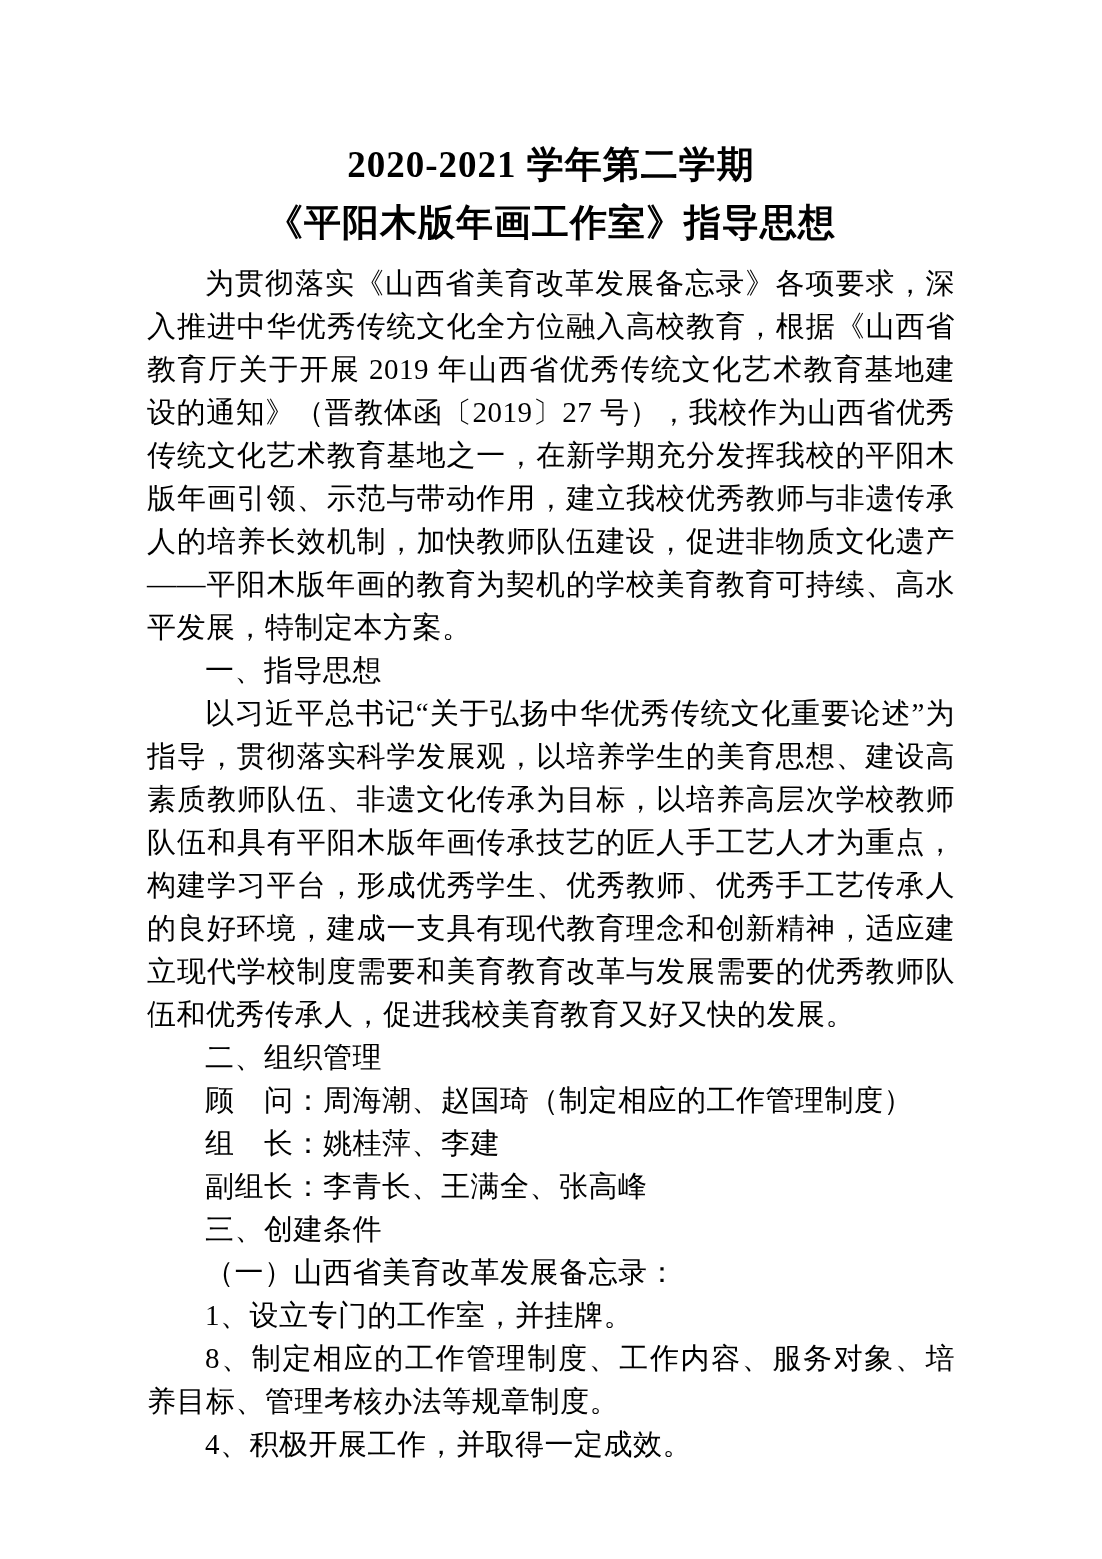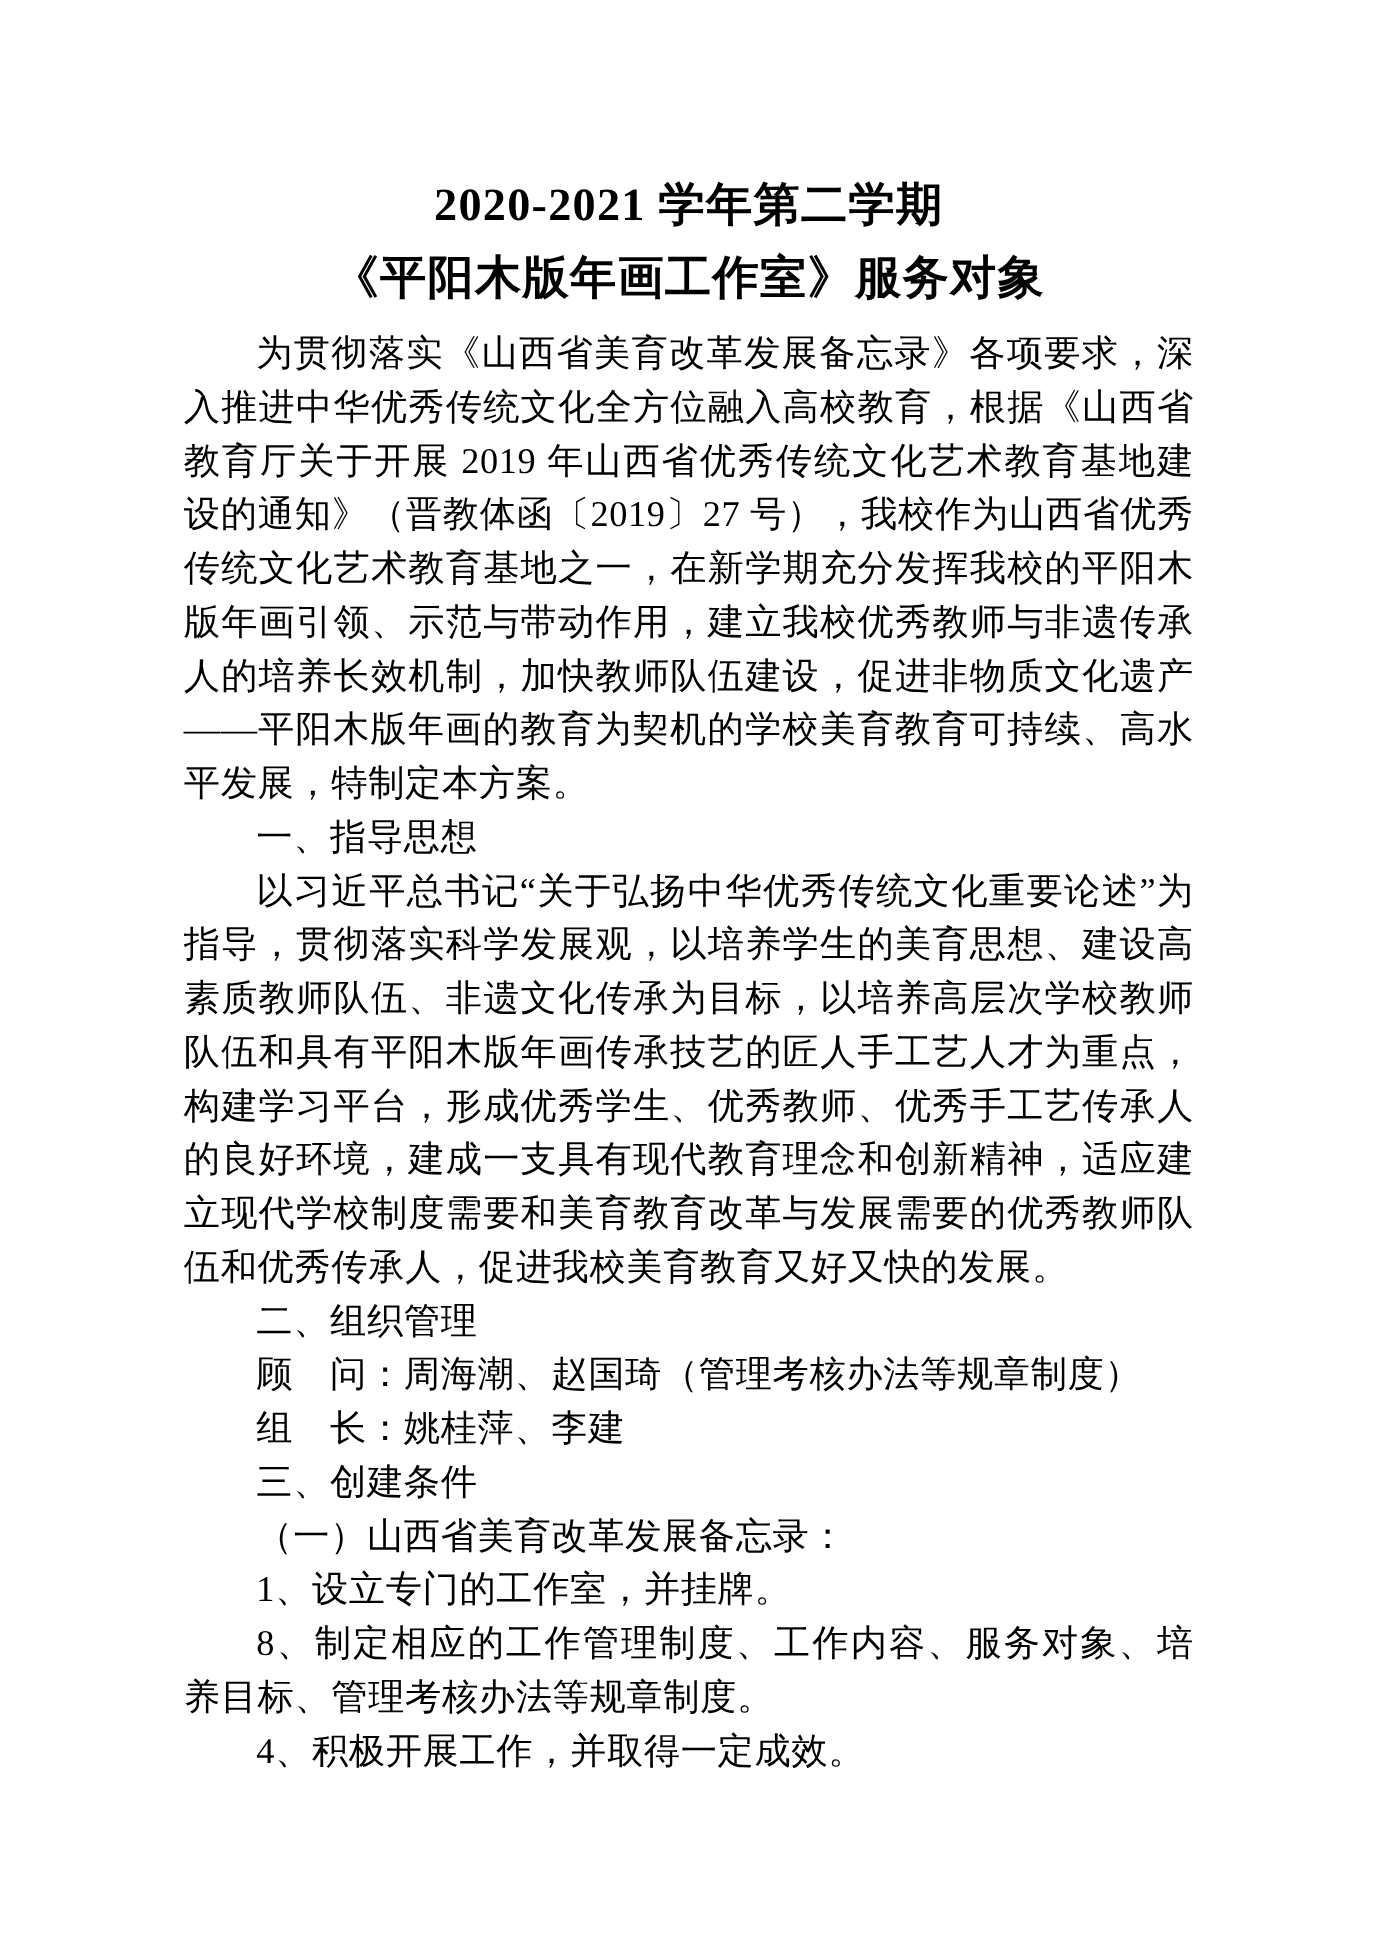--- a/index.html
+++ b/index.html
@@ -42,28 +42,29 @@
     padding: 0;
     text-indent: 2em;
   }
 </style>
 </head>
 <body>
 
 <div class="page">
   <h1 class="doc-title">
     <span class="title-line">2020-2021 学年第二学期</span>
-    <span class="title-line">《平阳木版年画工作室》服务对象</span>
+    <span class="title-line">《平阳木版年画工作室》指导思想</span>
   </h1>
   <div class="doc-body" id="doc-body">
       <p class="blk paragraph">为贯彻落实《山西省美育改革发展备忘录》各项要求，深入推进中华优秀传统文化全方位融入高校教育，根据《山西省教育厅关于开展 2019 年山西省优秀传统文化艺术教育基地建设的通知》（晋教体函〔2019〕27 号），我校作为山西省优秀传统文化艺术教育基地之一，在新学期充分发挥我校的平阳木版年画引领、示范与带动作用，建立我校优秀教师与非遗传承人的培养长效机制，加快教师队伍建设，促进非物质文化遗产——平阳木版年画的教育为契机的学校美育教育可持续、高水平发展，特制定本方案。</p>
       <p class="blk section-heading">一、指导思想</p>
       <p class="blk paragraph">以习近平总书记“关于弘扬中华优秀传统文化重要论述”为指导，贯彻落实科学发展观，以培养学生的美育思想、建设高素质教师队伍、非遗文化传承为目标，以培养高层次学校教师队伍和具有平阳木版年画传承技艺的匠人手工艺人才为重点，构建学习平台，形成优秀学生、优秀教师、优秀手工艺传承人的良好环境，建成一支具有现代教育理念和创新精神，适应建立现代学校制度需要和美育教育改革与发展需要的优秀教师队伍和优秀传承人，促进我校美育教育又好又快的发展。</p>
       <p class="blk section-heading">二、组织管理</p>
-      <p class="blk role-item">顾　问：周海潮、赵国琦（管理考核办法等规章制度）</p>
+      <p class="blk role-item">顾　问：周海潮、赵国琦（制定相应的工作管理制度）</p>
       <p class="blk role-item">组　长：姚桂萍、李建</p>
+      <p class="blk role-item">副组长：李青长、王满全、张高峰</p>
       <p class="blk section-heading">三、创建条件</p>
       <p class="blk sub-heading">（一）山西省美育改革发展备忘录：</p>
       <p class="blk numbered-item">1、设立专门的工作室，并挂牌。</p>
       <p class="blk numbered-item">8、制定相应的工作管理制度、工作内容、服务对象、培养目标、管理考核办法等规章制度。</p>
       <p class="blk numbered-item">4、积极开展工作，并取得一定成效。</p>
     </div>
 </div>
 
 </body></html>

